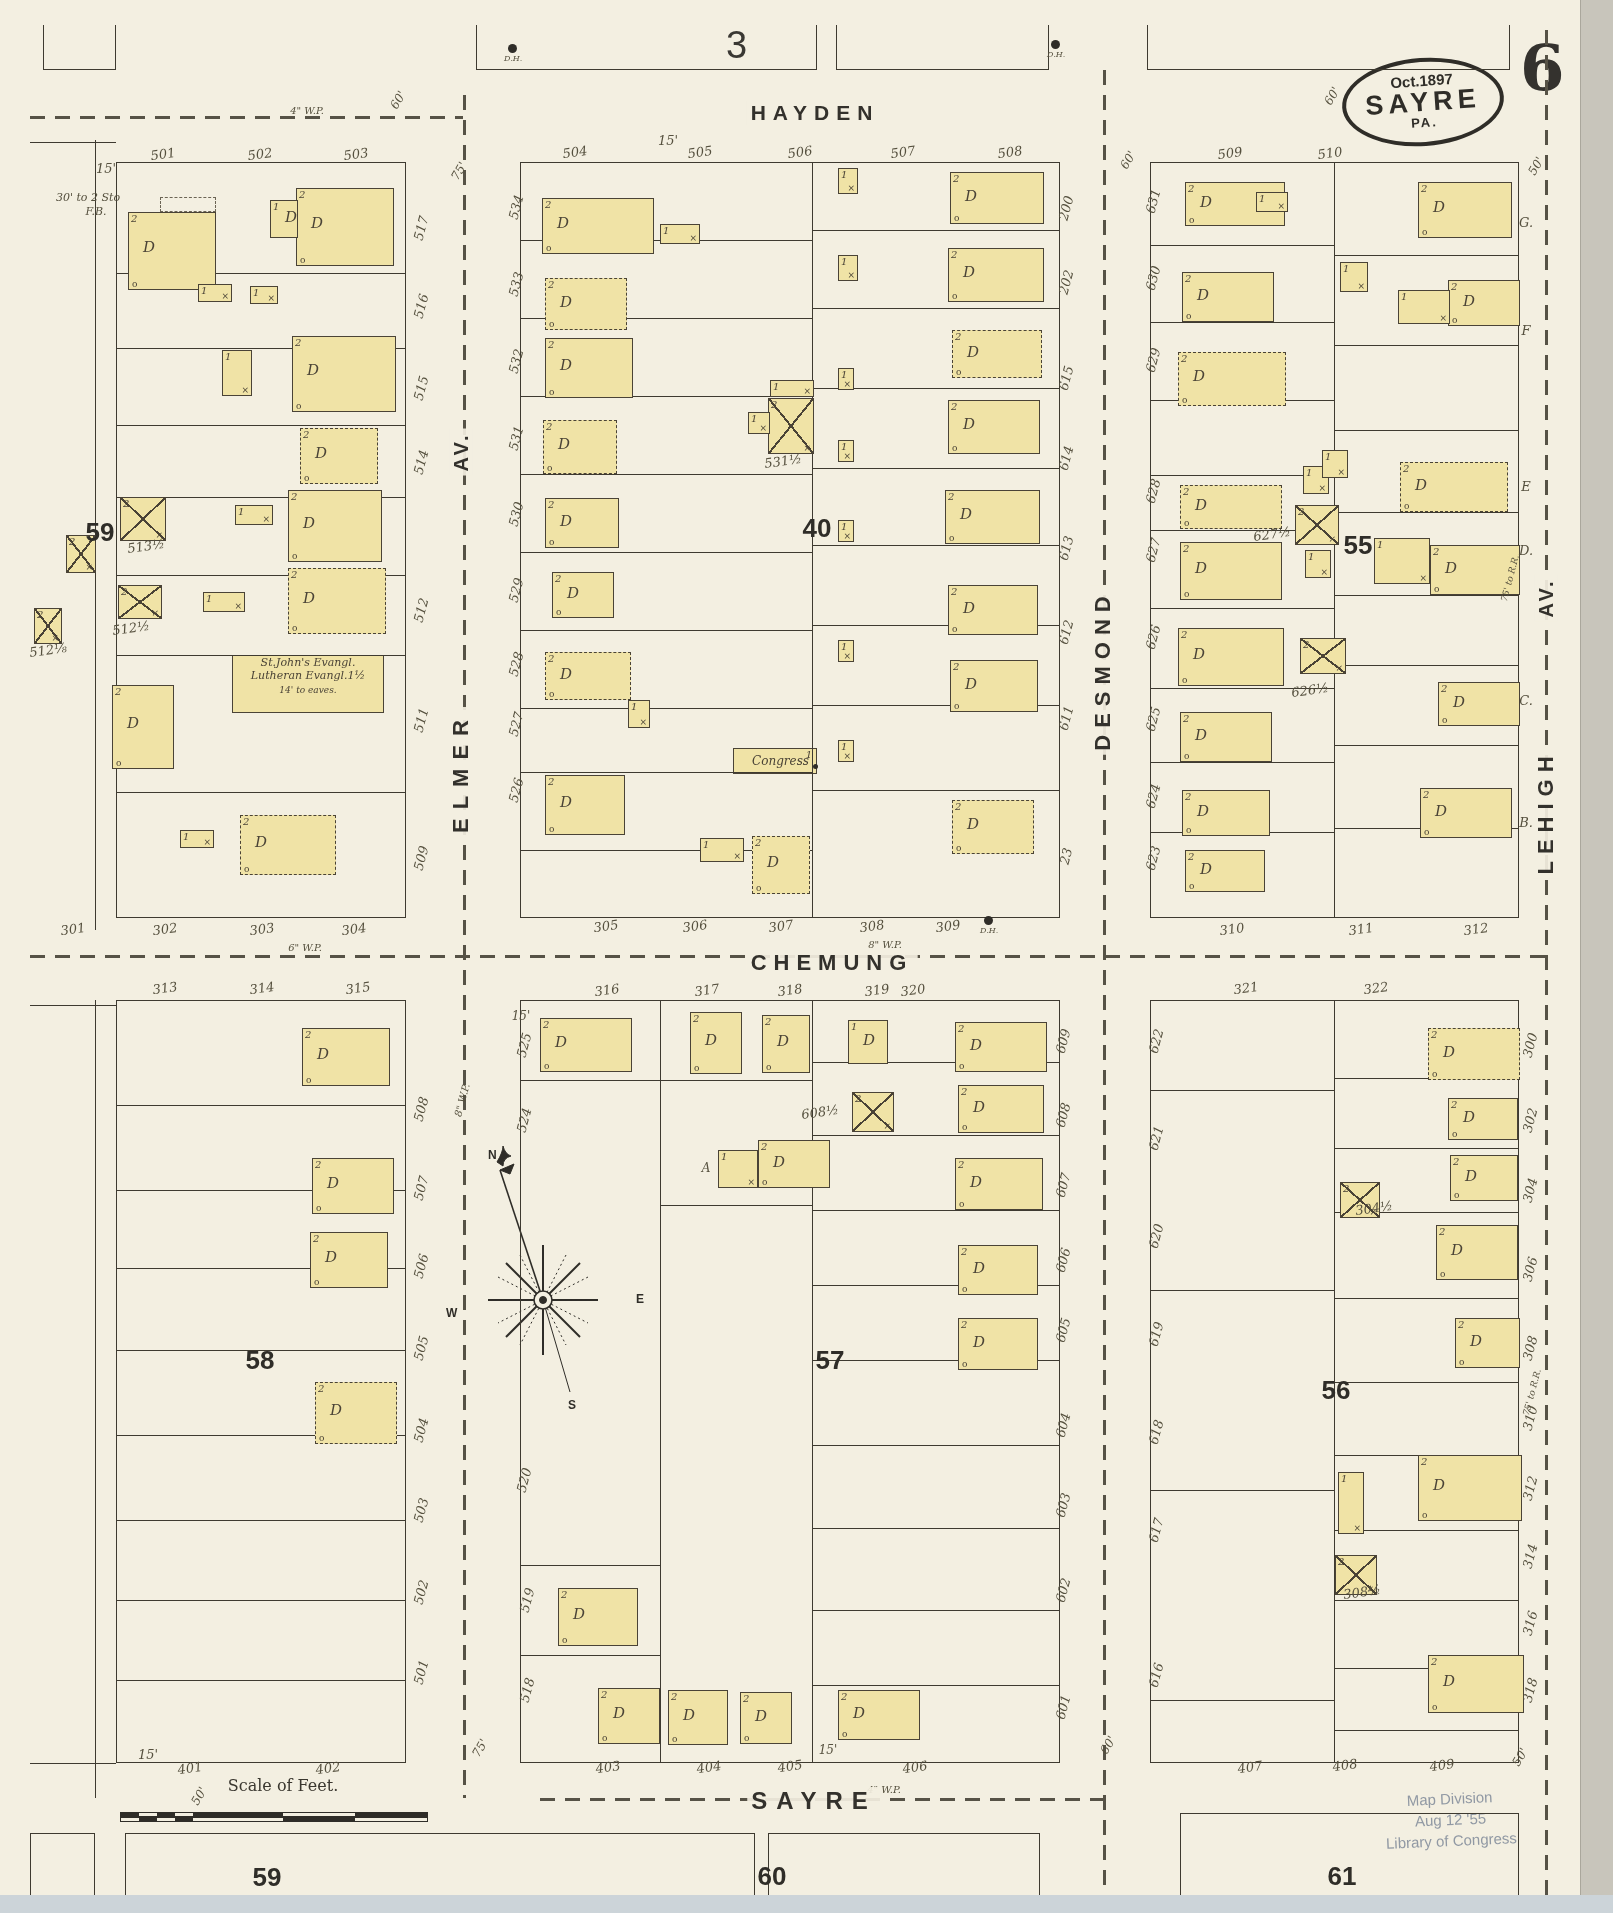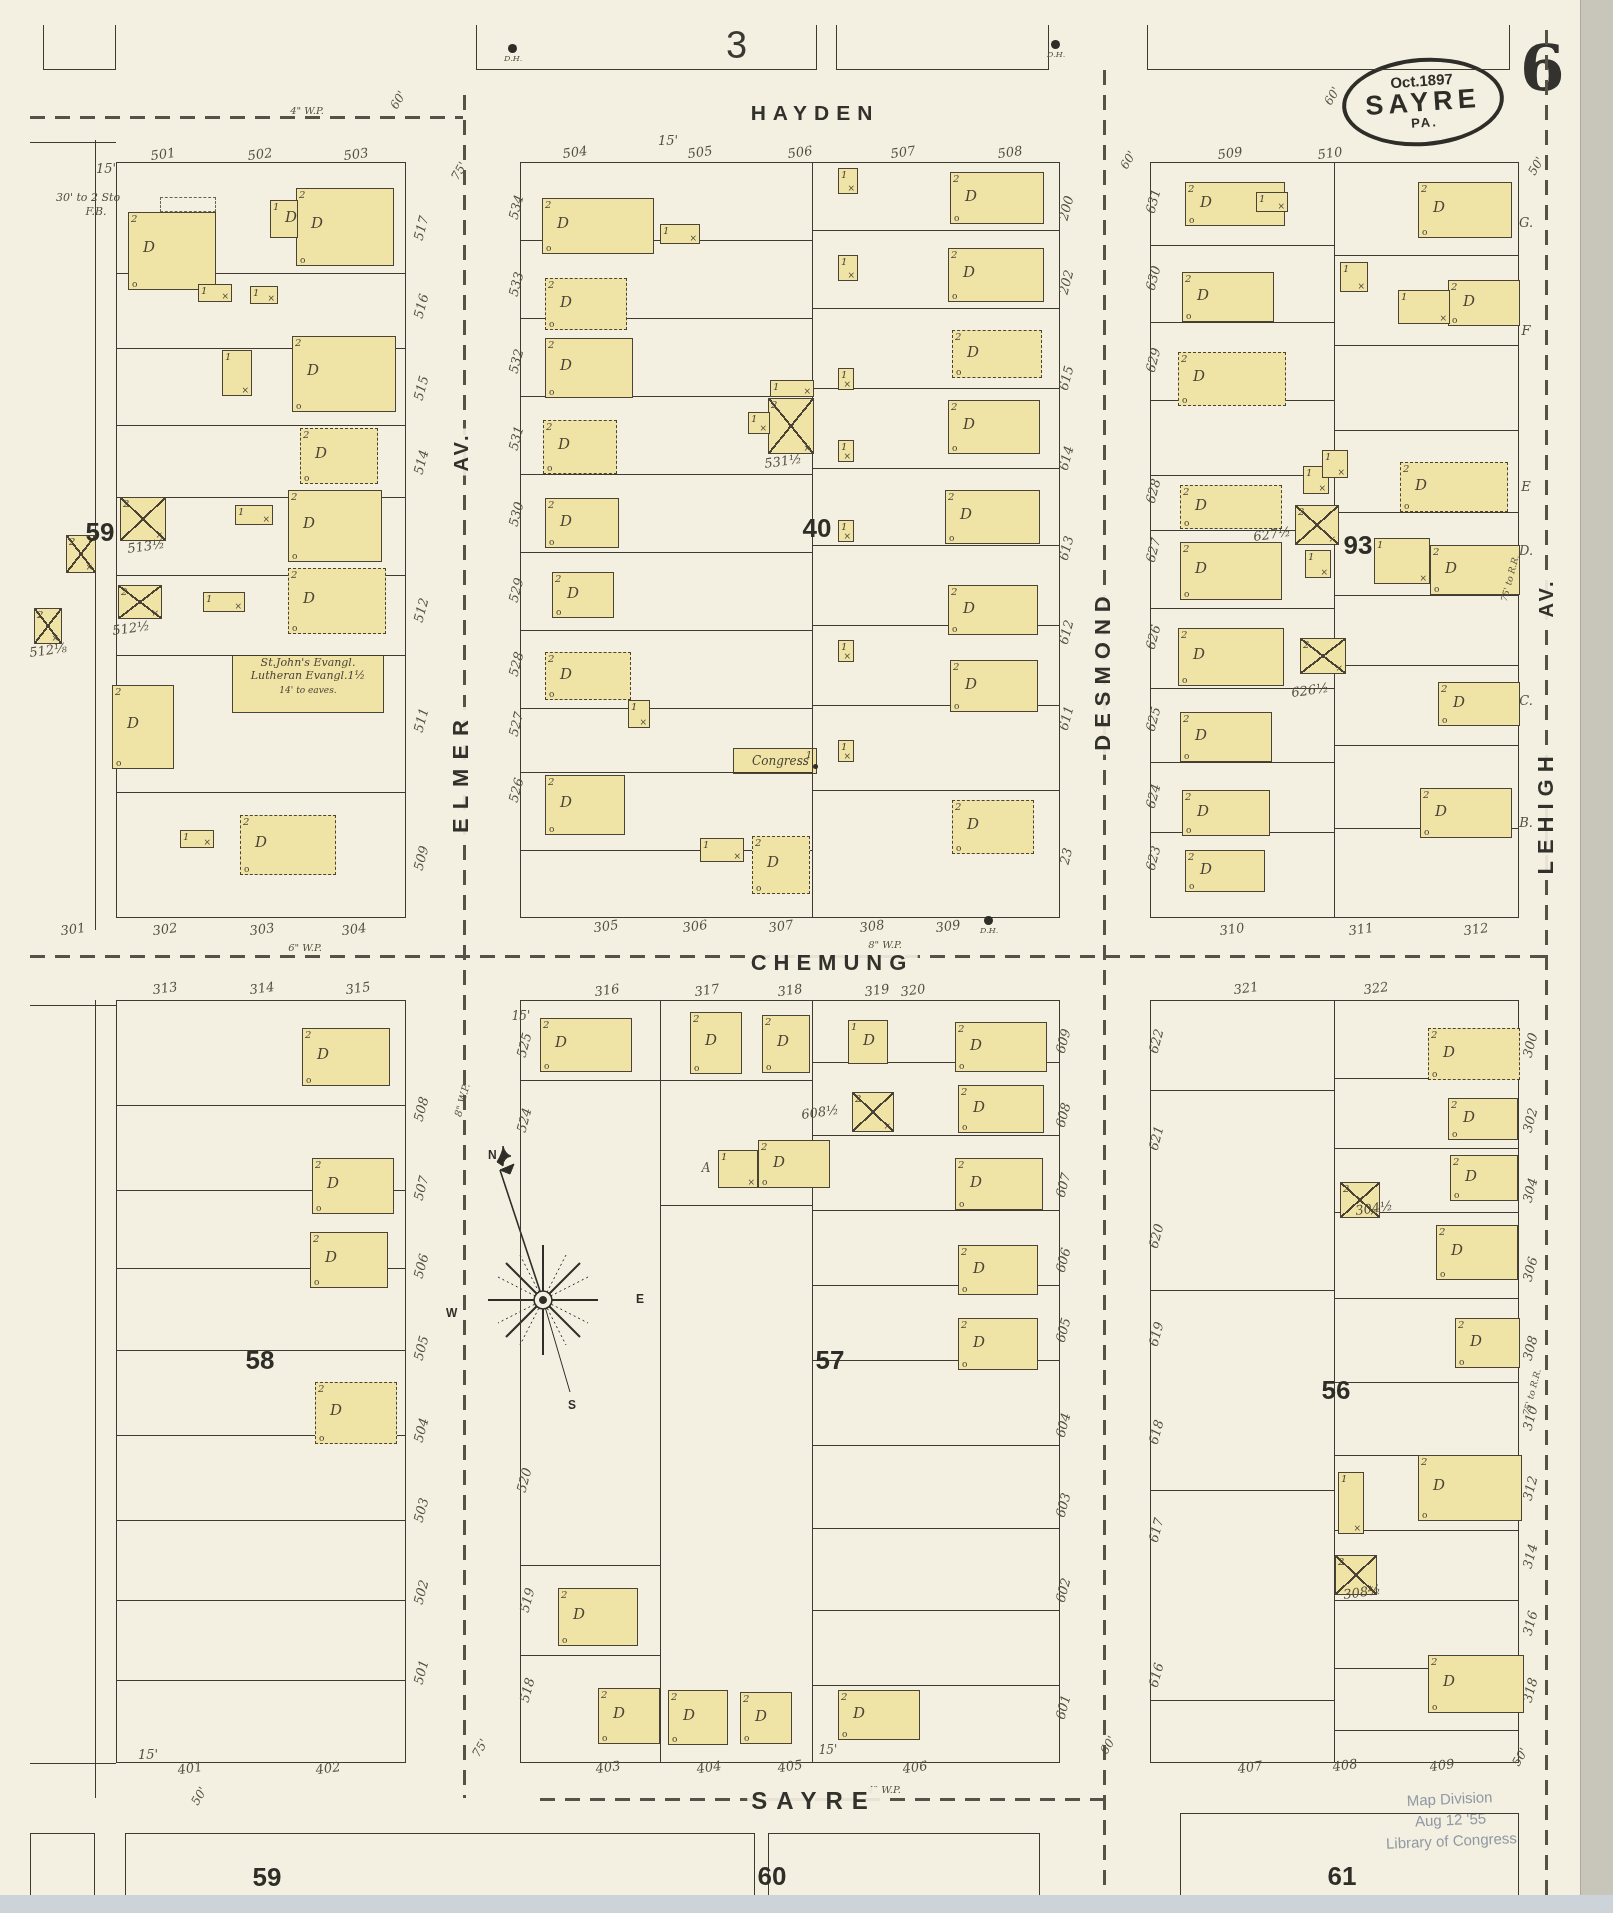--- a/index.html
+++ b/index.html
@@ -114,20 +114,25 @@
         <circle cx="103" cy="160" r="9" fill="#f3efe1" stroke-width="1.6"></circle>
         <circle cx="103" cy="160" r="3.5" fill="#2f2d28"></circle>
       </g>
     </svg>
     <span class="cl" style="left:48px;top:8px;">N</span>
     <span class="cl" style="left:6px;top:166px;">W</span>
     <span class="cl" style="left:196px;top:152px;">E</span>
     <span class="cl" style="left:128px;top:258px;">S</span>
   </div>
 
+  <div id="scalebar" style="left:118px;top:1776px;">
+    <div class="t">Scale of Feet.</div>
+    <div class="sbrow sb1" style="top:36px;"></div>
+    <div class="sbrow sb2" style="top:41px;"></div>
+  </div>
 
   <div id="loc" style="left:1358px;top:1788px;">
     <span>Map Division</span>
     <span>Aug 12 '55</span>
     <span>Library of Congress</span>
   </div>
 <div class="blk" style="left: 116px; top: 162px; width: 290px; height: 756px;"></div>
     <div class="blk" style="left: 520px; top: 162px; width: 540px; height: 756px;"></div>
     <div class="blk" style="left: 1150px; top: 162px; width: 369px; height: 756px;"></div>
     <div class="blk" style="left: 116px; top: 1000px; width: 290px; height: 763px;"></div>
@@ -867,21 +872,21 @@
     <div class="ann" style="left: 307px; top: 110px; font-size: 10px; transform: translate(-50%, -50%) rotate(0deg);">4" W.P.</div>
     <div class="ann" style="left: 884px; top: 1789px; font-size: 10px; transform: translate(-50%, -50%) rotate(0deg);">4" W.P.</div>
     <div class="ann" style="left: 885px; top: 944px; font-size: 10px; transform: translate(-50%, -50%) rotate(0deg);">8" W.P.</div>
     <div class="ann" style="left: 305px; top: 947px; font-size: 10px; transform: translate(-50%, -50%) rotate(0deg);">6" W.P.</div>
     <div class="ann" style="left: 462px; top: 1100px; font-size: 10px; transform: translate(-50%, -50%) rotate(-75deg);">8" W.P.</div>
     <div class="ann" style="left: 1510px; top: 578px; font-size: 9px; transform: translate(-50%, -50%) rotate(-75deg);">75' to R.R.</div>
     <div class="ann" style="left: 1532px; top: 1392px; font-size: 9px; transform: translate(-50%, -50%) rotate(-75deg);">75' to R.R.</div>
     <div class="ann" style="left: 706px; top: 1168px; font-size: 12px; transform: translate(-50%, -50%) rotate(0deg);">A</div>
     <div class="bno" style="left: 100px; top: 532px; transform: translate(-50%, -50%);">59</div>
     <div class="bno" style="left: 817px; top: 528px; transform: translate(-50%, -50%);">40</div>
-    <div class="bno" style="left: 1358px; top: 545px; transform: translate(-50%, -50%);">93</div>
+    <div class="bno" style="left: 1358px; top: 545px; transform: translate(-50%, -50%);">55</div>
     <div class="bno" style="left: 1336px; top: 1390px; transform: translate(-50%, -50%);">56</div>
     <div class="bno" style="left: 830px; top: 1360px; transform: translate(-50%, -50%);">57</div>
     <div class="bno" style="left: 260px; top: 1360px; transform: translate(-50%, -50%);">58</div>
     <div class="bno" style="left: 267px; top: 1877px; transform: translate(-50%, -50%);">59</div>
     <div class="bno" style="left: 772px; top: 1876px; transform: translate(-50%, -50%);">60</div>
     <div class="bno" style="left: 1342px; top: 1876px; transform: translate(-50%, -50%);">61</div>
     <div class="stl" style="left: 815px; top: 113px; font-size: 21px; letter-spacing: 7px; transform: translate(-50%, -50%) rotate(0deg);">HAYDEN</div>
     <div class="stl" style="left: 832px; top: 963px; font-size: 22px; letter-spacing: 7px; transform: translate(-50%, -50%) rotate(0deg);">CHEMUNG</div>
     <div class="stl" style="left: 814px; top: 1801px; font-size: 24px; letter-spacing: 9px; transform: translate(-50%, -50%) rotate(0deg);">SAYRE</div>
     <div class="stl" style="left: 461px; top: 772px; font-size: 22px; letter-spacing: 9px; transform: translate(-50%, -50%) rotate(-90deg);">ELMER</div>

